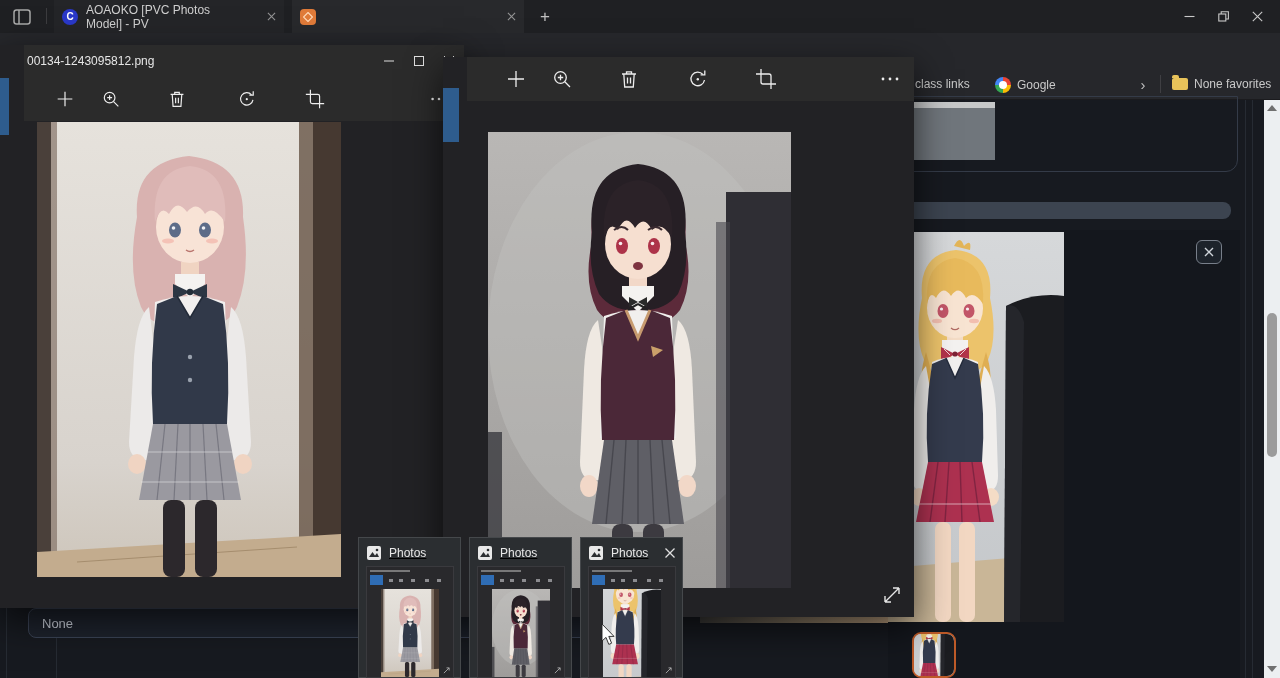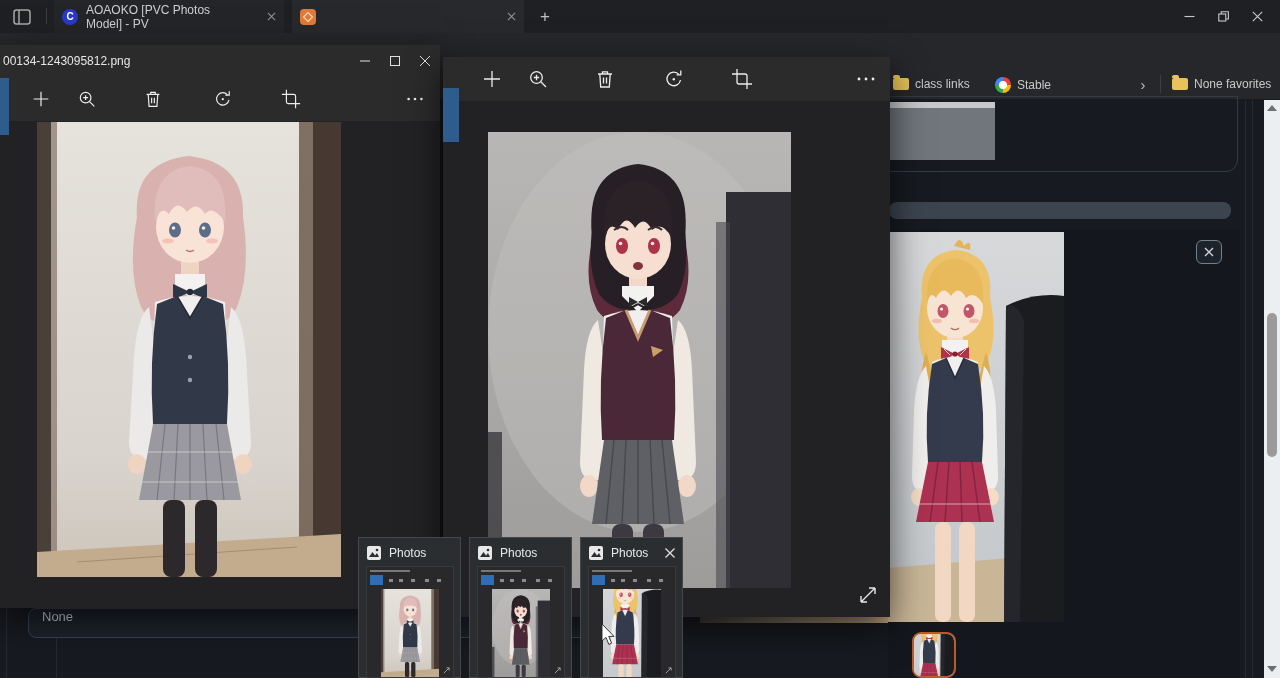--- a/index.html
+++ b/index.html
@@ -23,21 +23,21 @@
   .folder:before{content:"";position:absolute;left:0;top:-3px;width:7px;height:3px;
                  background:#e8c35a;border-radius:2px 2px 0 0;}
   .ctl{width:34px;height:26px;display:flex;align-items:center;justify-content:center;}
   .extdot{position:absolute;top:40px;width:20px;height:20px;border-radius:50%;
           opacity:.92;}
 
   
   .sdline{background:#262b33;width:1px;z-index:1;}
   #none-field{left:28px;top:608px;width:652px;height:30px;background:#1d222c;
       border:1px solid #3a4254;border-radius:8px;box-sizing:border-box;z-index:1;
-      display:flex;padding-left:13px;color:#c9cfd9;font-size:13px;}
+      display:flex;align-items:center;padding-left:13px;color:#c9cfd9;font-size:13px;}
   #sd-panel-outline{left:888px;top:96px;width:350px;height:76px;border:1px solid #343b48;
       border-radius:0 0 12px 0;box-sizing:border-box;z-index:1;}
   #sd-gray-box{left:890px;top:102px;width:105px;height:58px;background:#70767c;z-index:1;}
   #sd-gray-box:before{content:"";position:absolute;left:0;top:0;width:100%;height:6px;background:#c6c8c9;}
   #sd-progress{left:889px;top:202px;width:342px;height:17px;background:#3c4450;border-radius:8px;z-index:1;}
   #sd-viewer{left:888px;top:230px;width:352px;height:392px;background:#14171d;z-index:1;}
   #sd-close-btn{left:1196px;top:240px;width:26px;height:24px;background:#1d232b;
       border:1px solid #787f8a;border-radius:6px;box-sizing:border-box;z-index:2;
       display:flex;align-items:center;justify-content:center;}
   #sd-thumbstrip{left:888px;top:622px;width:352px;height:56px;background:#14171d;z-index:1;}
@@ -48,31 +48,31 @@
 
   
   #scrollbar{left:1264px;top:100px;width:16px;height:578px;background:#eceff1;z-index:2;}
   #scroll-thumb{left:3px;top:213px;width:10px;height:144px;background:#9b9b9b;border-radius:5px;}
   .tri-up{width:0;height:0;border-left:5px solid transparent;border-right:5px solid transparent;
           border-bottom:6px solid #707070;}
   .tri-down{width:0;height:0;border-left:5px solid transparent;border-right:5px solid transparent;
           border-top:6px solid #707070;}
 
   
-  .pwin{background:#222225;box-shadow:0 12px 34px rgba(0,0,0,.65);}
+  .pwin{background:#222225;box-shadow:0 12px 34px rgba(0,0,0,.65);padding-left:24px;}
   .ptitle{height:32px;background:#2b2b2b;display:flex;align-items:center;
           color:#e6e6e6;font-size:12px;}
   .ptools{height:44px;background:#2b2b2b;position:relative;}
   .ptool{position:absolute;top:50%;transform:translate(-50%,-50%);}
   .accent{position:absolute;background:#2e5c8d;}
   .wctl{display:flex;align-items:center;justify-content:center;width:30px;height:24px;}
 
   
   .card{top:537px;width:103px;height:141px;background:#2b2e31;border:1px solid #45484b;
-        box-sizing:border-box;z-index:9;}
+        box-sizing:border-box;z-index:9;text-decoration:underline;}
   .card-head{display:flex;align-items:center;gap:7px;height:26px;padding:2px 6px 0 7px;
         color:#e8e8e8;font-size:12px;}
   .miniwin{position:absolute;left:7px;top:28px;width:88px;height:112px;background:#29292c;
         border:1px solid #3a3a3e;box-sizing:border-box;overflow:hidden;}
   .mini-titlebar{position:absolute;left:3px;top:3px;width:40px;height:2px;background:#9a9a9a;opacity:.7;}
   .mini-toolbtn{position:absolute;left:3px;top:8px;width:13px;height:10px;background:#2f6db5;}
   .mini-dot{position:absolute;top:12px;width:4px;height:3px;background:#8b8b8f;}
   .mini-img{position:absolute;left:14px;top:22px;width:58px;height:88px;}
   .mini-resize{position:absolute;right:3px;bottom:3px;width:7px;height:7px;opacity:.8;}
 
@@ -329,21 +329,21 @@
 
   <div id="favbar" class="abs">
     <div class="abs fav-item" style="left:893px;top:9px">
       <span class="folder"></span>
       <span>class links</span>
     </div>
     <div class="abs fav-item" style="left:995px;top:9px">
       <span style="width:16px;height:16px;border-radius:50%;background:conic-gradient(#ea4335 0 25%,#fbbc05 25% 50%,#34a853 50% 75%,#4285f4 75% 100%);position:relative;display:inline-block">
           <span style="position:absolute;left:4px;top:4px;width:8px;height:8px;border-radius:50%;background:#fff"></span>
         </span>
-      <span>Stable</span>
+      <span>Google</span>
     </div>
     <div class="abs" style="left:1134px;top:6px;width:18px;height:20px;display:flex;align-items:center;justify-content:center;color:#c0c0c0;font-size:15px">›</div>
     <div class="abs" style="left:1160px;top:7px;width:1px;height:18px;background:#3f3f43"></div>
     <div class="abs fav-item" style="left:1172px;top:9px">
       <span class="folder"></span>
       <span>None favorites</span>
     </div>
   </div>
 
   <div class="abs sdline" style="left:6px;top:596px;height:82px"></div>

